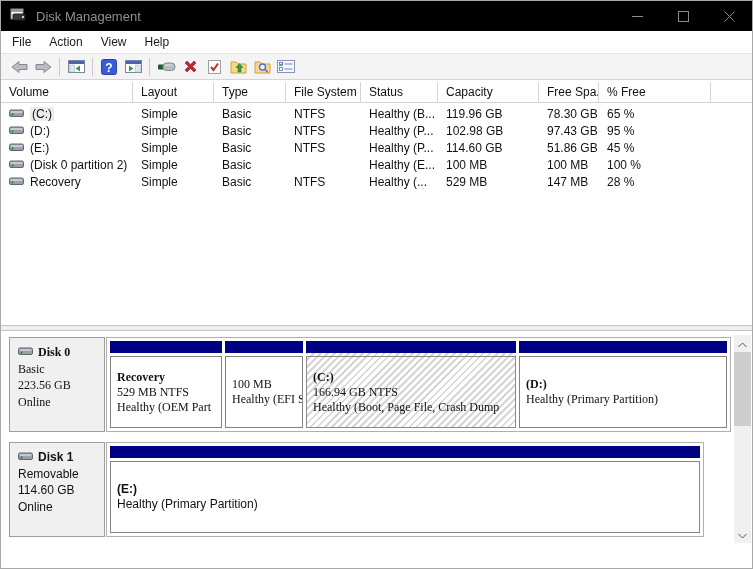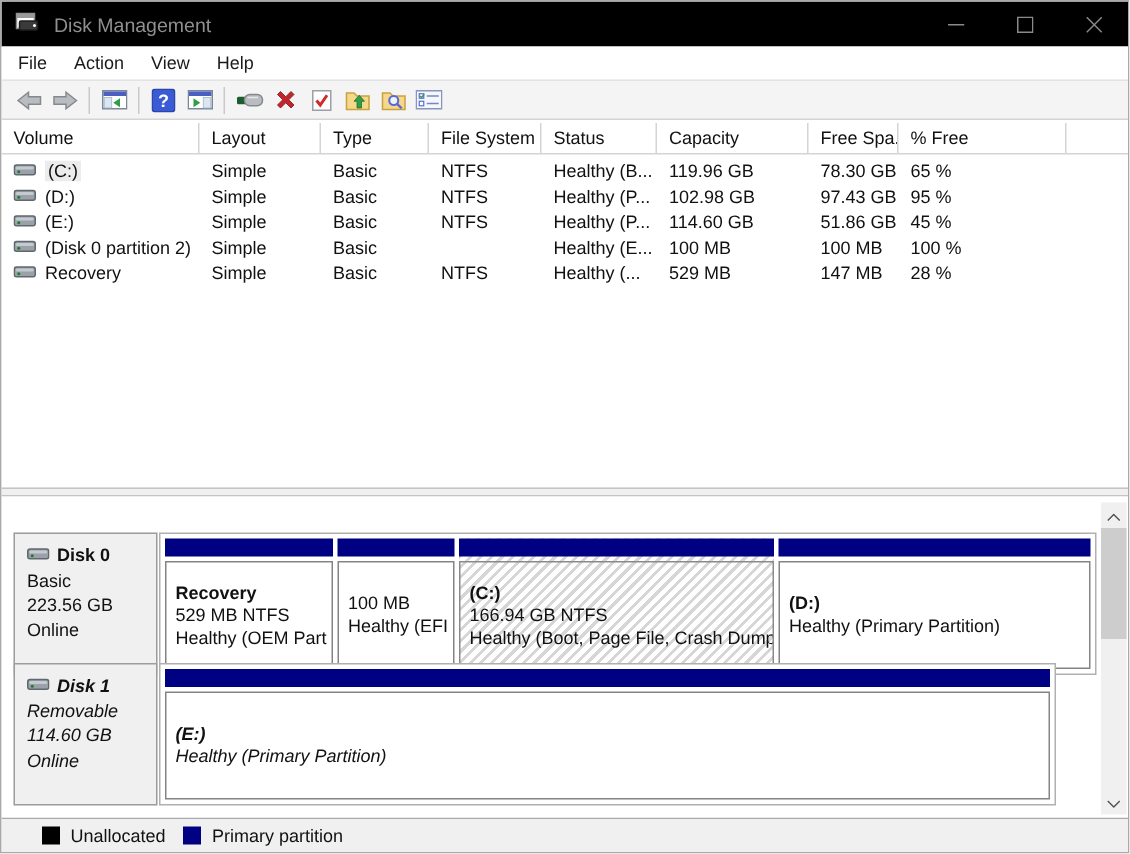--- a/index.html
+++ b/index.html
@@ -42,21 +42,21 @@
   .sel-label { background: #ececec; padding: 0 2px; }
   
   .splitter { height: 6px; background: #f0f0f0; border-top: 1px solid #c4c4c4; border-bottom: 1px solid #c4c4c4; }
   
   .graph { height: 214px; position: relative; background: #fff; }
   .dhead { position: absolute; left: 8px; width: 96px; height: 95px; background: #f0f0f0;
            border: 1px solid #9d9d9d; padding: 6px 0 0 8px; line-height: 16.5px; }
   .dname { font-weight: bold; display: flex; align-items: center; gap: 5px; }
   .dparts { position: absolute; left: 105px; height: 95px; border: 1px solid #b0b0b0;
             padding: 3px; display: flex; gap: 3px; background: #fff; }
-  .top0 { top: 24px; } .top1 { top: 111px; font-style: italic; }
+  .top0 { top: 6px; font-family: Liberation Serif, serif; } .top1 { top: 111px; }
   .dw0 { width: 625px; } .dw1 { width: 598px; }
   .part { display: flex; flex-direction: column; min-width: 0; }
   .pw0 { width: 112px; } .pw1 { width: 78px; } .pw2 { width: 210px; } .pwf { flex: 1; }
   .pbar { height: 12px; background: #000082; flex: none; }
   .pbox { flex: 1; margin-top: 3px; border: 1px solid #848484; background: #fff; padding: 2px 6px;
           display: flex; flex-direction: column; justify-content: center; line-height: 15px;
           overflow: hidden; white-space: nowrap; }
   .ptitle { font-weight: bold; }
   .part.selected { background: repeating-linear-gradient(135deg, #ffffff 0px, #ffffff 3px, #d6d6d6 3px, #d6d6d6 5px); }
   .part.selected .pbox { background: transparent; border-color: #8a8a8a; }
@@ -405,20 +405,14 @@
       <div class="sthumb"></div>
       <div class="sspace"></div>
       <div class="sbtn">
         <span><svg width="9" height="6" viewBox="0 0 9 6">
               <polyline points="0.5,1 4.5,5 8.5,1" fill="none" stroke="#555"></polyline>
             </svg></span>
       </div>
     </div>
   </div>
 
-  <div class="statusbar">
-    <span class="swatch" style="background: rgb(0, 0, 0);"></span>
-    <span class="legend-label">Unallocated</span>
-    <span class="swatch" style="background: rgb(0, 0, 130);"></span>
-    <span class="legend-label">Primary partition</span>
-  </div>
 
 </div>
 
 </body></html>

